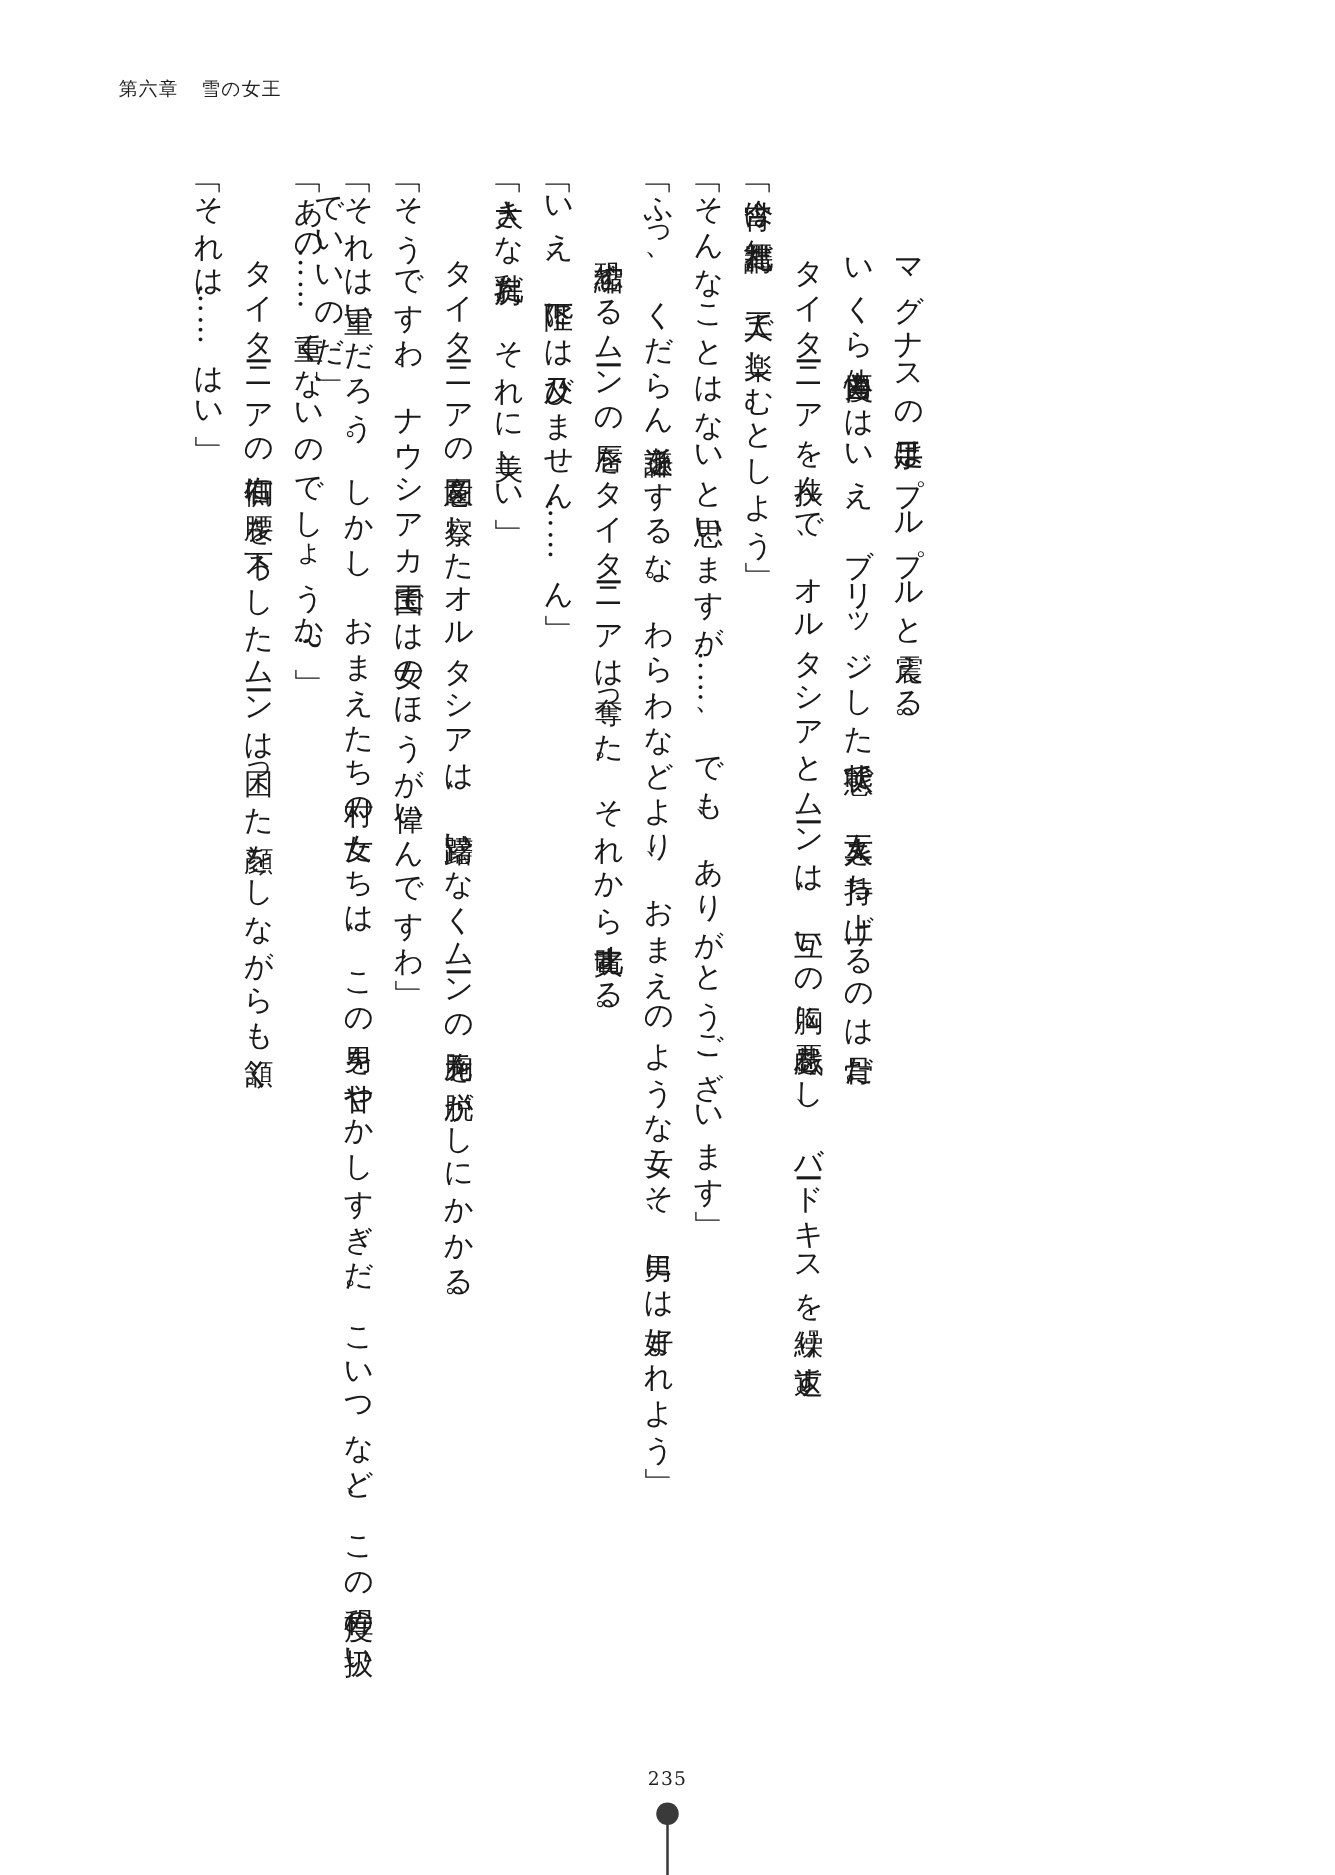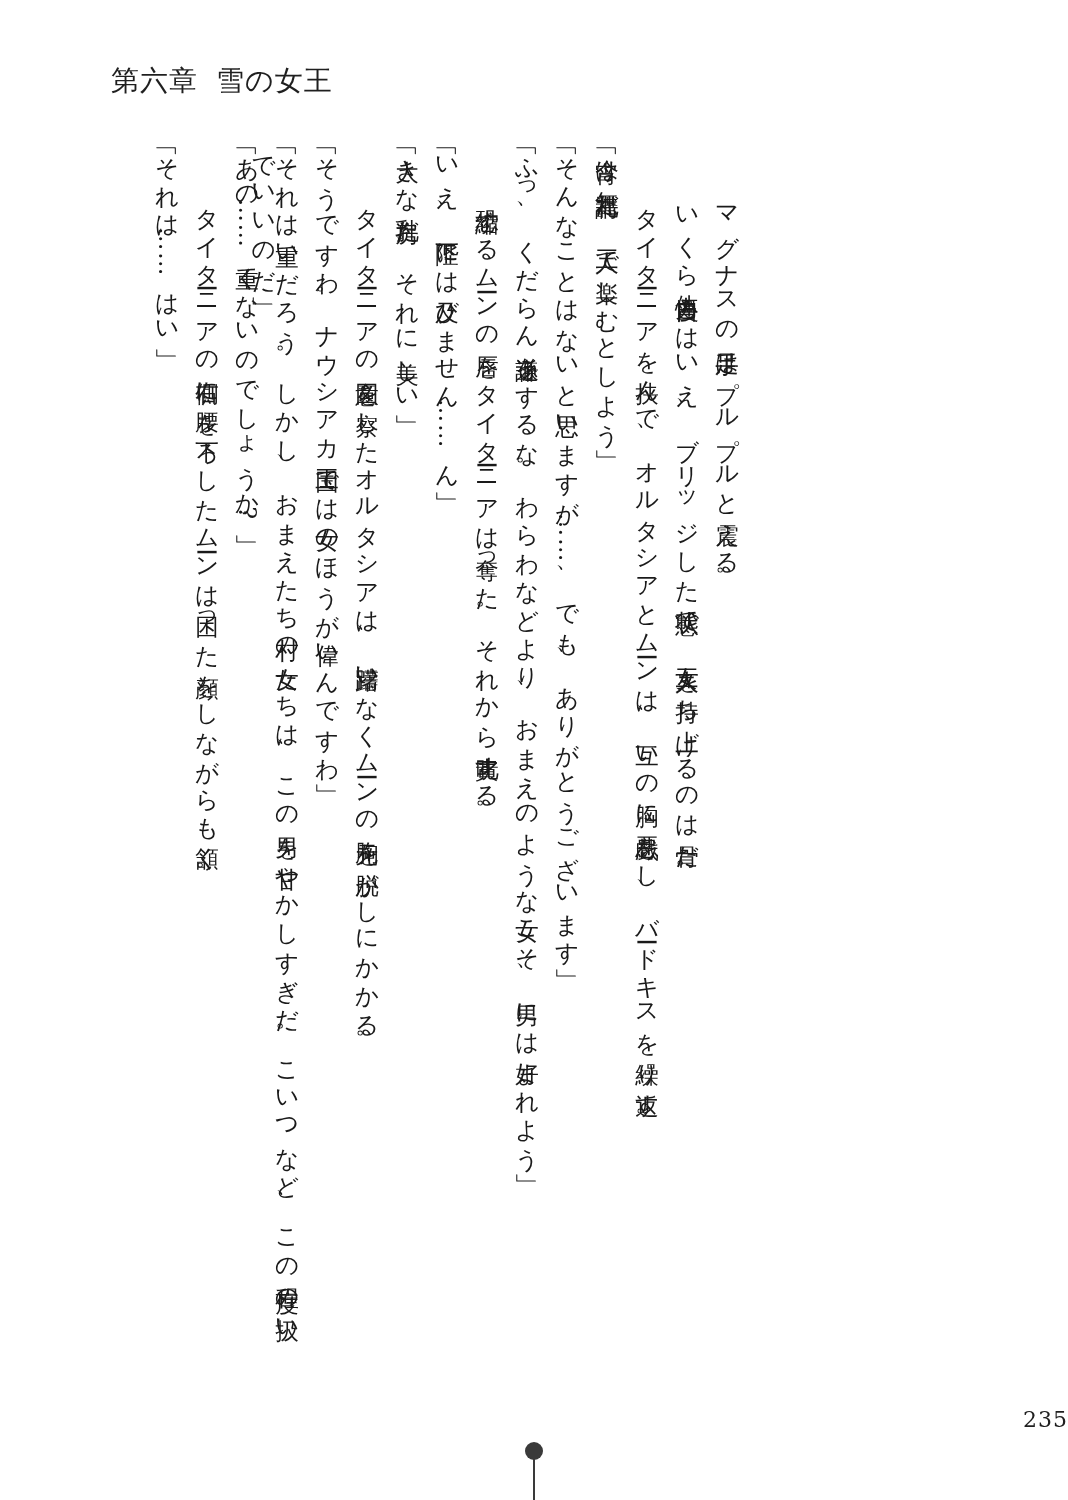--- a/index.html
+++ b/index.html
@@ -15,25 +15,24 @@
     overflow: hidden;
     font-family: "DejaVu Serif", "Liberation Serif", serif;
     color: #1a1a1a;
   }
 
   
   .running-head {
     position: absolute;
     top: 62px;
     left: 95px;
-    font-size: 28px;
+    font-size: 15px;
     letter-spacing: 1px;
     color: #1f1f1f;
     white-space: nowrap;
-    margin-left: 16px;
   }
   .running-head .chapnum { margin-right: 18px; }
 
   
   .body-text {
     position: absolute;
     top: 140px;
     right: 90px;
     height: 1220px;
     width: 840px;
@@ -58,22 +57,22 @@
   .column.indent {
     padding-top: 26px;
   }
 
   
   .page-number {
     position: absolute;
     bottom: 68px;
     left: 0;
     width: 1068px;
-    text-align: right;
-    font-size: 22px;
+    text-align: center;
+    font-size: 15px;
     color: #1f1f1f;
     letter-spacing: 1px;
   }
 
   
   .pin {
     position: absolute;
     bottom: 0px;
     left: 50%;
     transform: translateX(-50%);

